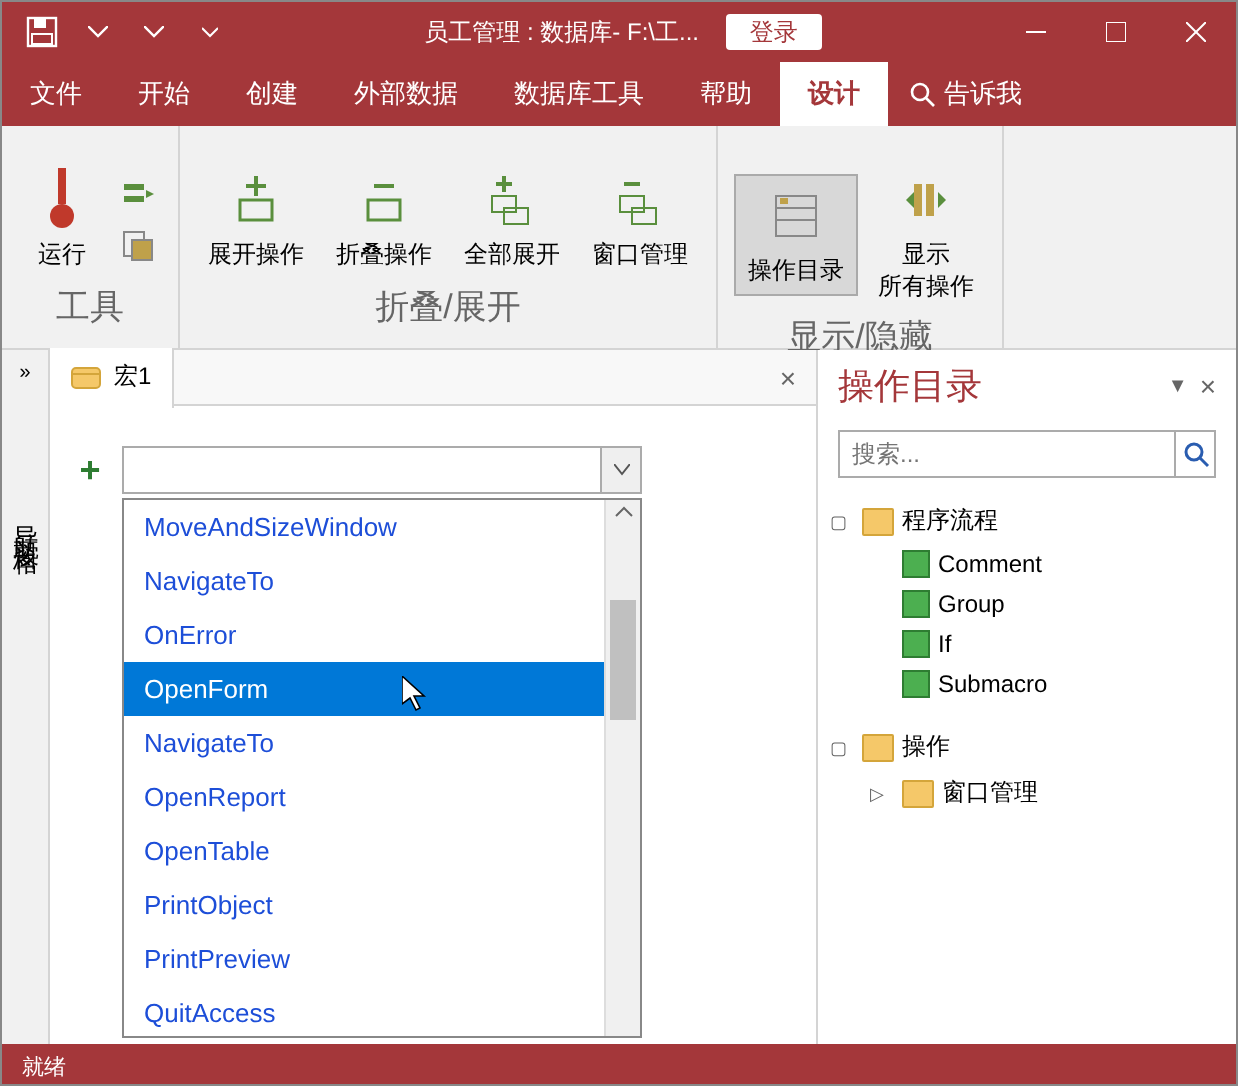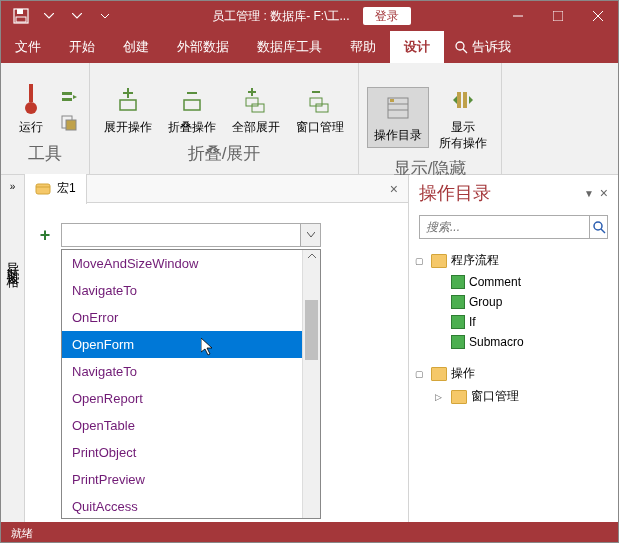--- a/index.html
+++ b/index.html
@@ -46,33 +46,33 @@
 
 .combo-row { display: flex; align-items: center; gap: 6px; }
 .plus { color: #2e7d32; font-size: 18px; font-weight: bold; width: 20px; text-align: center; }
 .combobox { width: 260px; height: 24px; border: 1px solid #ababab; display: flex; align-items: center; background: #fff; }
 .combobox input { flex: 1; border: none; outline: none; padding: 0 6px; font-size: 12px; }
 .combobox .dd { width: 20px; height: 100%; border-left: 1px solid #ababab; display: flex; align-items: center; justify-content: center; cursor: pointer; background: #efefef; }
 
 .dropdown { position: absolute; left: 36px; top: 46px; width: 260px; background: #fff; border: 1px solid #888; max-height: 270px; overflow: hidden; }
 .dropdown-inner { display: flex; }
 .dropdown-list { flex: 1; }
-.dropdown-item { padding: 6px 10px; font-size: 13px; color: #701a75; cursor: pointer; }
+.dropdown-item { padding: 6px 10px; font-size: 13px; color: #1d4ed8; cursor: pointer; }
 .dropdown-item.selected { background: #0078d7; color: #fff; }
 .dropdown-scroll { width: 18px; background: #f0f0f0; border-left: 1px solid #ddd; position: relative; }
 .dropdown-scroll .thumb { position: absolute; left: 2px; right: 2px; top: 50px; height: 60px; background: #c0c0c0; }
 .cursor-arrow { position: absolute; left: 176px; top: 135px; pointer-events: none; }
 
 
 .catalog { width: 210px; border-left: 1px solid #d4d4d4; background: #fff; display: flex; flex-direction: column; }
 .catalog-header { display: flex; align-items: center; padding: 6px 10px; }
 .catalog-title { color: #a4373a; font-size: 18px; flex: 1; }
 .catalog-close { cursor: pointer; color: #666; font-size: 14px; }
 .catalog-search { margin: 4px 10px; display: flex; border: 1px solid #ababab; }
-.catalog-search input { flex: 1; border: none; outline: none; padding: 4px 6px; font-size: 12px; font-style: italic; color: #888; }
+.catalog-search input { flex: 1; border: none; outline: none; padding: 4px 6px; font-size: 12px; color: #888; }
 .catalog-search .sbtn { width: 26px; border-left: 1px solid #ababab; display: flex; align-items: center; justify-content: center; cursor: pointer; color: #2a5db0; }
 .tree { padding: 6px 4px; font-size: 12px; }
 .tree-node { display: flex; align-items: center; gap: 4px; padding: 3px 2px; cursor: pointer; }
 .tree-toggle { width: 12px; font-size: 9px; color: #666; }
 .tree-folder { width: 16px; height: 14px; background: #f5c869; border: 1px solid #d4a53a; border-radius: 1px; }
 .tree-leaf-icon { width: 14px; height: 14px; background: #4caf50; border: 1px solid #2e7d32; }
 .tree-children { padding-left: 20px; }
 
 
 .statusbar { height: 22px; background: #a4373a; color: #fff; font-size: 11px; display: flex; align-items: center; padding: 0 10px; }

